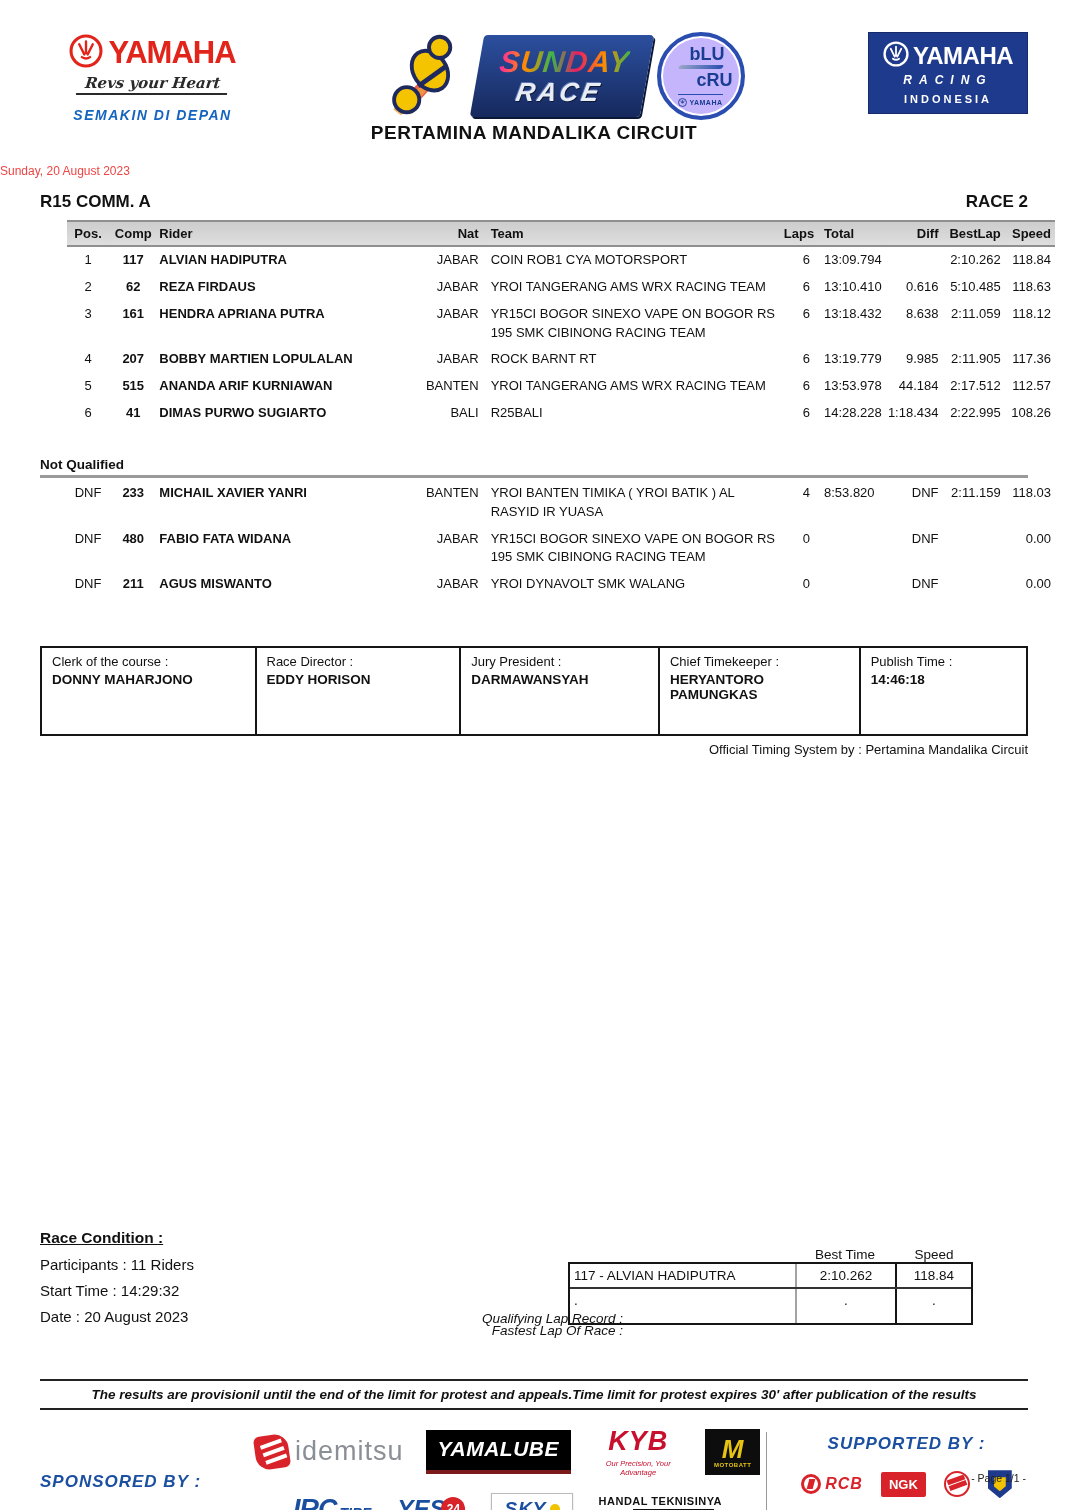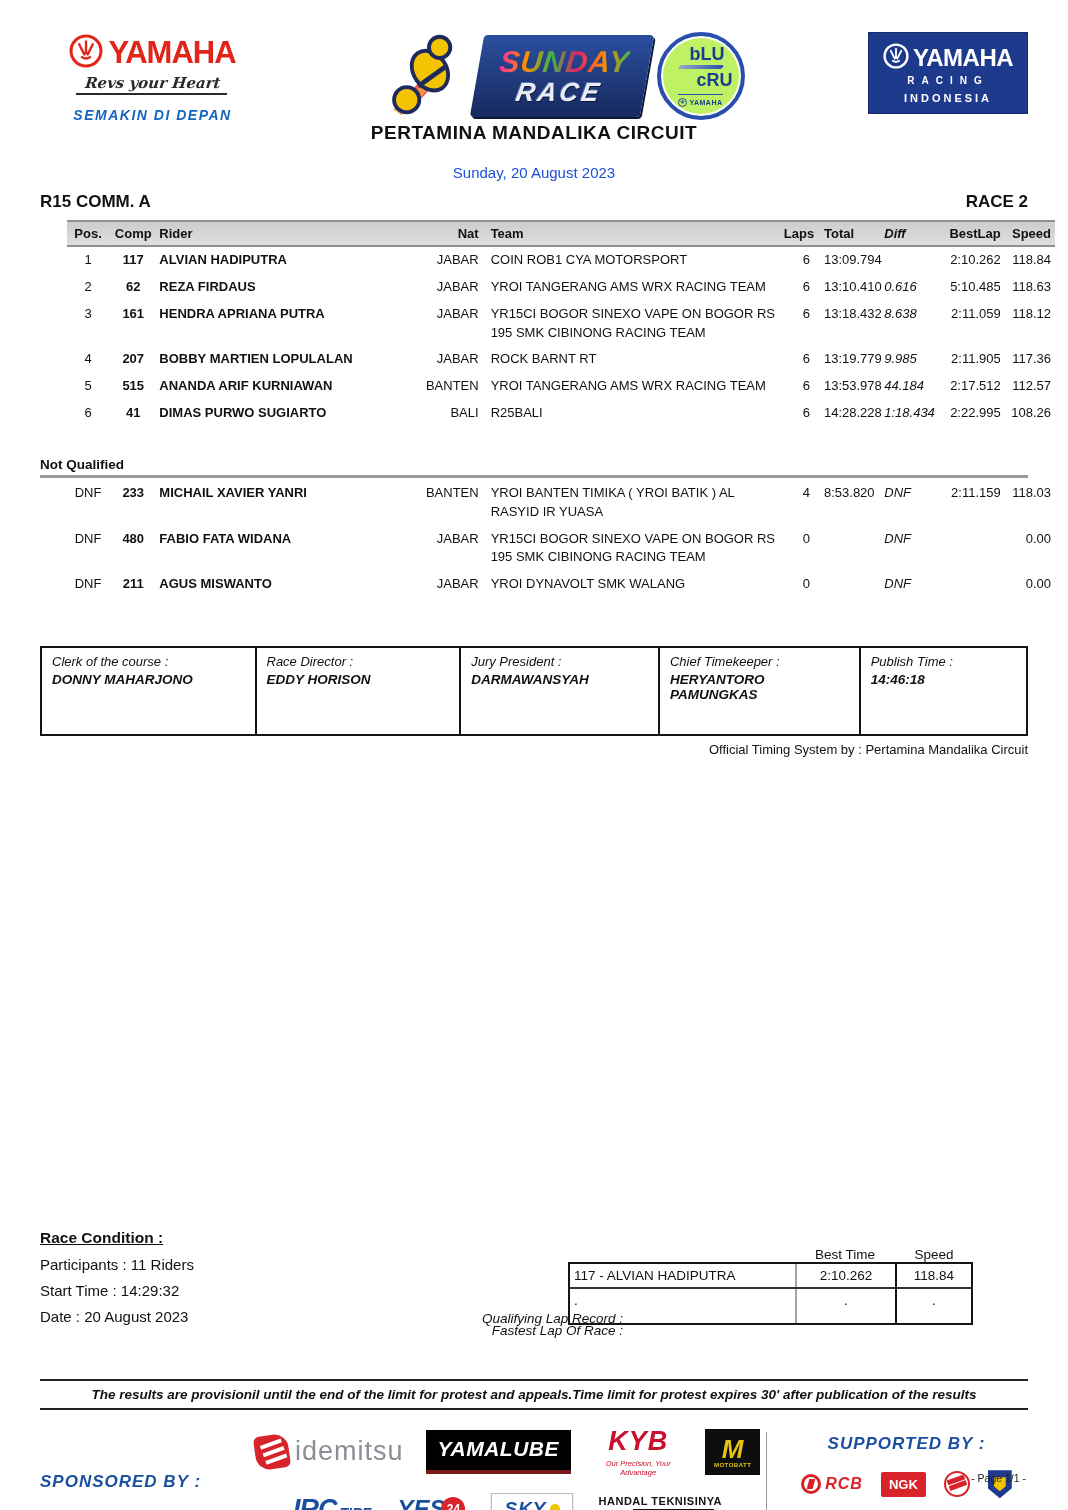--- a/index.html
+++ b/index.html
@@ -13,64 +13,64 @@
   .logo-left .brand-row { display:flex; align-items:center; justify-content:center; gap:5px; }
   .yamaha-word { color:#e1251b; font-weight:bold; font-size:31px; letter-spacing:-1px; font-stretch:condensed; }
   .revs { font-family:"DejaVu Serif", serif; font-style:italic; font-weight:bold; font-size:15px; color:#2a2a2a; margin-top:2px; border-bottom:2px solid #2a2a2a; display:inline-block; padding:0 8px 1px; transform:skewX(-6deg); }
   .semakin { color:#1565c0; font-weight:bold; font-style:italic; font-size:14px; letter-spacing:1.5px; margin-top:12px; }
 
   .logo-center { display:flex; align-items:center; gap:10px; height:100px; }
   .bike-svg { width:78px; height:92px; }
   .sr-plate { position:relative; width:170px; height:82px; background:linear-gradient(180deg,#2c4f9e,#16295e); transform:skewX(-10deg); border-radius:4px; display:flex; flex-direction:column; align-items:center; justify-content:center; box-shadow:2px 2px 0 #0c1838; }
   .sr-sunday { font-size:30px; font-weight:bold; font-style:italic; letter-spacing:1px; background:linear-gradient(90deg,#ff2aa0,#ff8c00,#3cb44b,#e91e63,#ff8c00,#3cb44b); -webkit-background-clip:text; background-clip:text; color:transparent; transform:skewX(4deg); line-height:1; }
   .sr-race { font-size:26px; font-weight:bold; font-style:italic; color:#e8ecf4; letter-spacing:3px; text-shadow:1px 1px 0 #0c1838, -1px -1px 0 #5872b5; line-height:1; margin-top:2px; }
-  .blucru { width:88px; height:88px; border-radius:50%; border:4px solid #2a4db0; background:#bef264; display:flex; flex-direction:column; align-items:center; justify-content:center; box-shadow:0 0 0 2px #fff inset; }
+  .blucru { width:88px; height:88px; border-radius:50%; border:4px solid #2a4db0; background:#c4b5fd; display:flex; flex-direction:column; align-items:center; justify-content:center; box-shadow:0 0 0 2px #fff inset; }
   .blucru .w1 { color:#1b3d91; font-weight:bold; font-size:18px; line-height:1; align-self:flex-end; margin-right:16px; }
   .blucru .swoosh { width:44px; height:4px; background:linear-gradient(90deg,#9aa7c8,#2a4db0); border-radius:2px; margin:2px 0; transform:skewX(-30deg); }
   .blucru .w2 { color:#1b3d91; font-weight:bold; font-size:18px; line-height:1; align-self:flex-end; margin-right:8px; }
   .blucru .mini { display:flex; align-items:center; gap:2px; margin-top:5px; border-top:1px solid #2a4db0; padding-top:3px; }
   .blucru .mini span { color:#1b3d91; font-size:7px; font-weight:bold; letter-spacing:0.5px; }
 
   .logo-right { width:160px; height:82px; background:#1e3a8c; border:1px solid #16296b; display:flex; flex-direction:column; align-items:center; justify-content:center; margin-top:6px; }
   .logo-right .row1 { display:flex; align-items:center; gap:4px; }
   .logo-right .yw { color:#fff; font-weight:bold; font-size:24px; letter-spacing:-0.5px; }
-  .logo-right .racing { color:#fff; font-size:10px; font-weight:bold; letter-spacing:7px; margin-top:2px; }
+  .logo-right .racing { color:#fff; font-size:12px; font-weight:bold; letter-spacing:7px; margin-top:2px;font-style:italic; }
   .logo-right .indo { color:#fff; font-size:11px; font-weight:bold; letter-spacing:3px; margin-top:6px; }
 
   
   .doc-title { position:absolute; top:122px; left:0; right:0; text-align:center; font-size:19px; font-weight:bold; letter-spacing:0.5px; }
-  .doc-subtitle { position:absolute; top:164px; left:0; right:0; text-align:center; font-size:15px; color:#1d4ed8; }
+  .doc-subtitle { position:absolute; top:164px; left:0; right:0; font-size:12px; color:#ef4444; }
 
   
   .content { position:absolute; top:192px; left:40px; right:40px; }
   .race-header { display:flex; justify-content:space-between; font-size:17px; font-weight:bold; margin-bottom:8px; }
 
   table.results { width:100%; border-collapse:collapse; table-layout:fixed; font-size:13px;margin-left:27px; }
   table.results th { background:linear-gradient(180deg,#cdcdcd,#dedede); border-top:2px solid #8f8f8f; border-bottom:2px solid #8f8f8f; font-weight:bold; padding:4px 2px; font-size:13px; }
   table.results td { padding:4px 2px; vertical-align:top; line-height:1.45; }
   .c-pos { width:42px; text-align:center; }
   .c-comp { width:48px; text-align:center; font-weight:bold; }
   .c-rider { width:260px; text-align:left; font-weight:bold; }
   .c-nat { width:62px; text-align:right; }
   .c-team { width:300px; text-align:left; padding-left:10px !important; }
   .c-laps { width:30px; text-align:right; }
   .c-total { width:70px; text-align:left; padding-left:12px !important; }
-  .c-diff { width:58px; text-align:left; white-space:nowrap; overflow:hidden;font-style:italic; }
+  .c-diff { width:58px; text-align:right; white-space:nowrap; overflow:hidden; }
   .c-best { width:62px; text-align:right; }
   .c-speed { width:52px; text-align:right; padding-right:4px !important; }
   th.c-rider, th.c-team { font-weight:bold; }
   th.c-pos { text-align:center; } 
   td.c-pos.dnf { font-weight:normal; }
 
   .nq-label { font-weight:bold; font-size:13.5px; margin-top:30px; margin-bottom:3px; }
   .nq-rule { border-top:3px solid #9a9a9a; margin-bottom:2px; }
 
   
   .officials { display:flex; border:2px solid #151515; height:90px; margin-top:48px; }
-  .officials .cell { padding:6px 10px; border-right:2px solid #151515;font-style:italic; }
+  .officials .cell { padding:6px 10px; border-right:2px solid #151515; }
   .officials .cell:last-child { border-right:none; }
   .officials .lbl { font-size:13px; }
   .officials .nm { font-size:13.5px; font-weight:bold; margin-top:3px; }
   .o1{width:21.8%;} .o2{width:20.8%;} .o3{width:20.2%;} .o4{width:20.4%;} .o5{width:16.8%;}
   .timing-credit { text-align:right; font-size:13px; margin-top:6px; }
 
   
   .bottom-info { margin-top:472px; position:relative; }
   .race-cond { width:360px; font-size:15px; }
   .race-cond .rc-title { font-weight:bold; text-decoration:underline; font-size:15.5px; margin-bottom:9px; }

